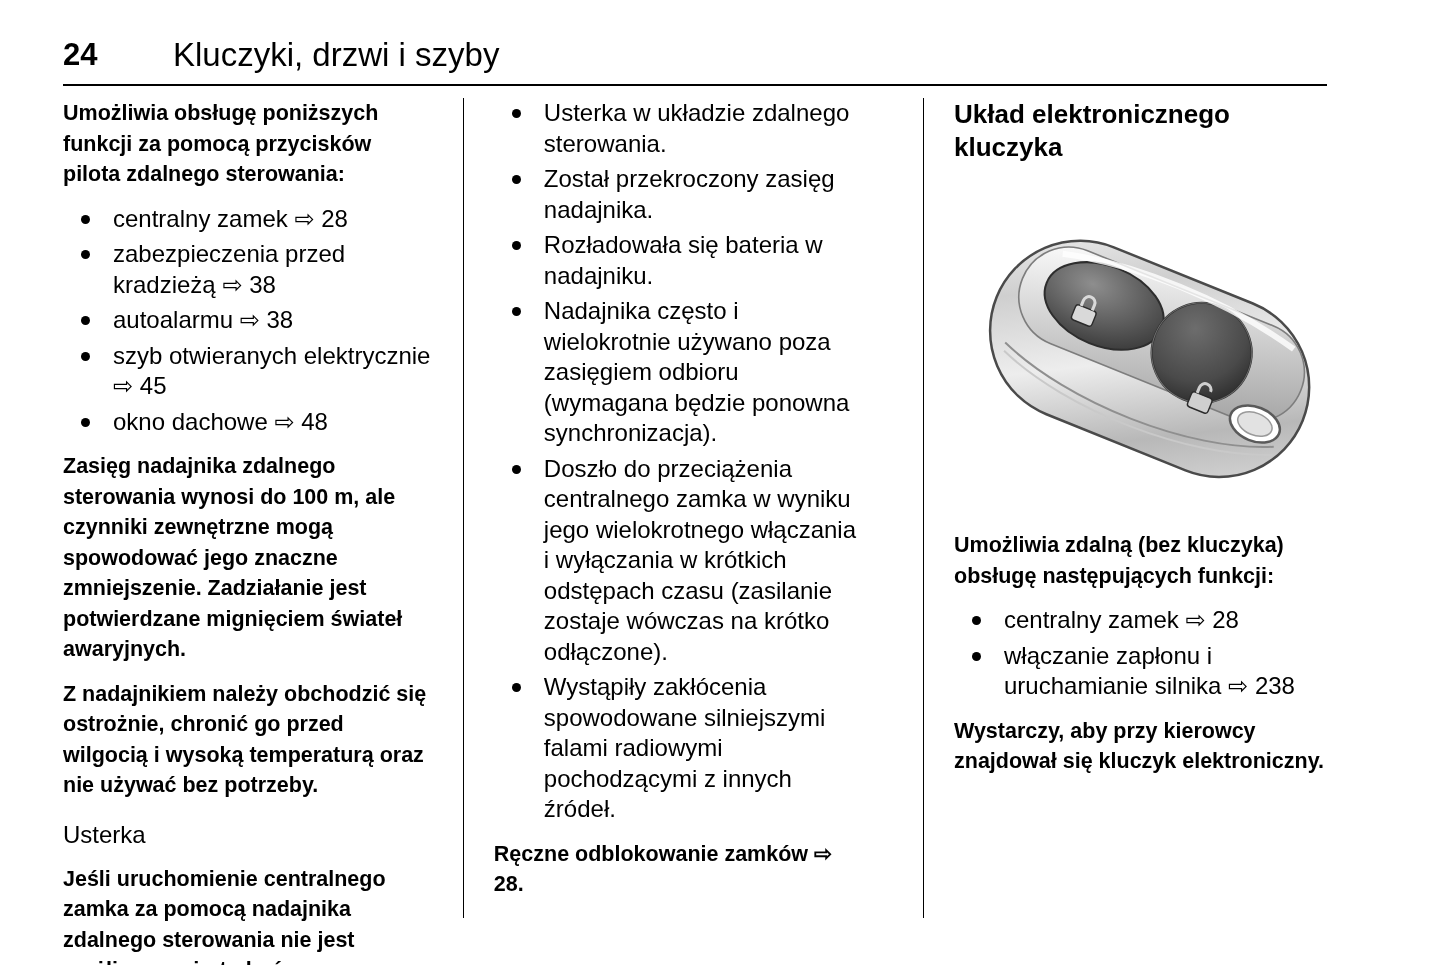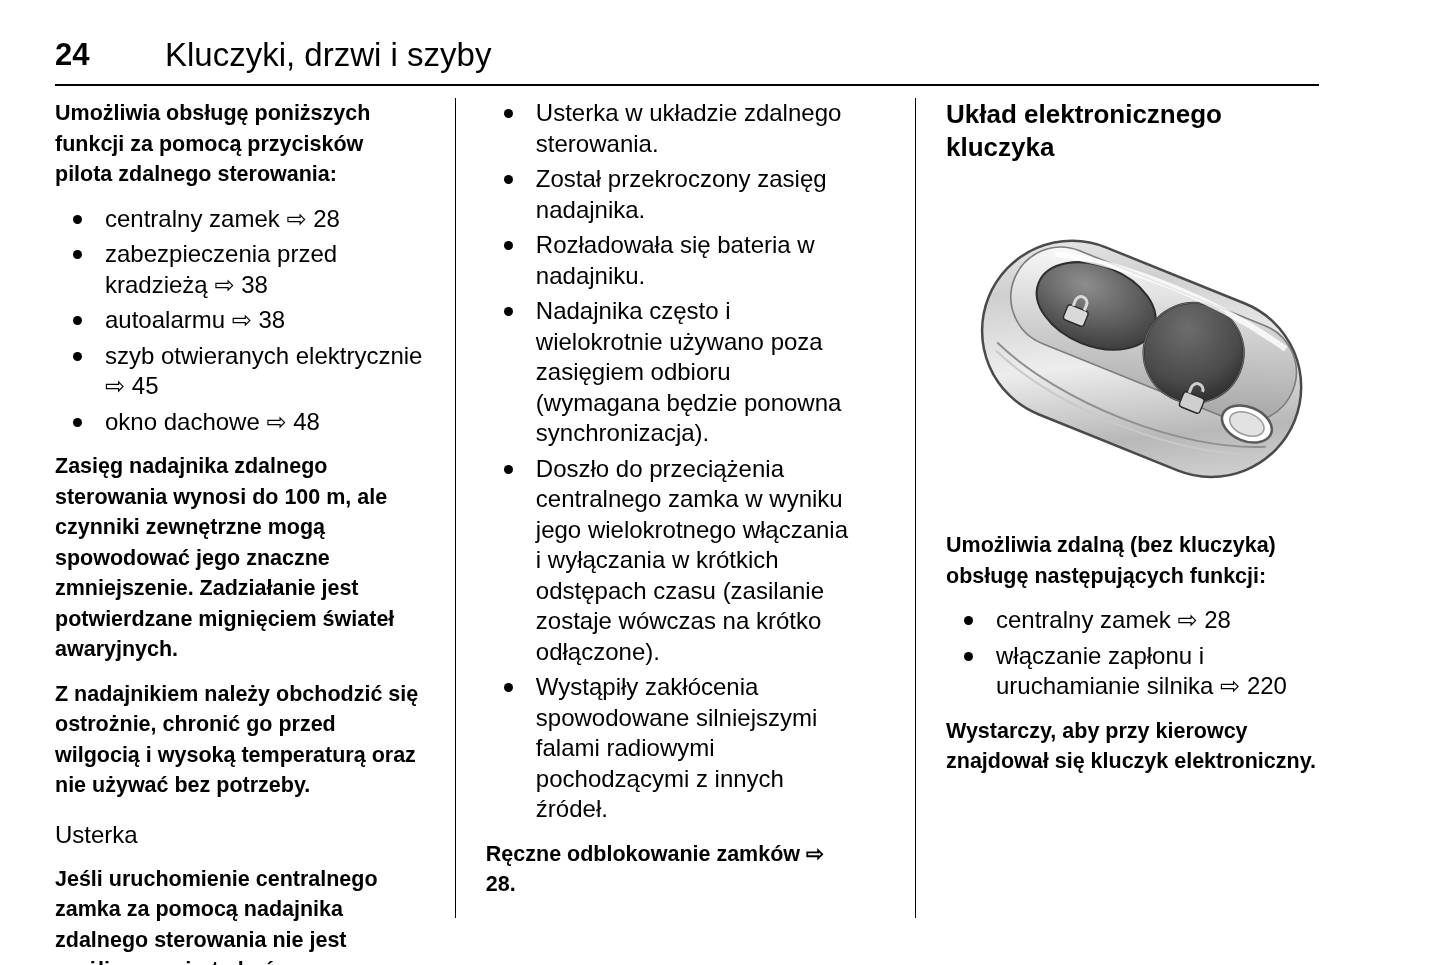--- a/index.html
+++ b/index.html
@@ -10,21 +10,21 @@
   body {
     width: 1445px;
     height: 965px;
     font-family: "Liberation Sans", sans-serif;
     color: #000000;
     position: relative;
     overflow: hidden;
   }
   .page {
     position: absolute;
-    left: 0; top: 0;
+    left: 8px; top: 0;
     width: 1213px;
     height: 965px;
   }
   
   .header {
     position: absolute;
     left: 55px;
     top: 38px;
     width: 1264px;
     height: 46px;
@@ -213,19 +213,19 @@
           <g transform="translate(252,215) rotate(22)">
             <rect x="-11" y="-2" width="22" height="16" rx="3" fill="#cfcfcf" stroke="#2b2b2b" stroke-width="1.4"></rect>
             <path d="M-6 -2 v-6 a6 6 0 0 1 12 0" fill="none" stroke="#cfcfcf" stroke-width="3"></path>
           </g>
         </svg>
       </div>
 
       <p class="body">Umożliwia zdalną (bez kluczyka) obsługę następujących funkcji:</p>
       <ul class="bullets">
         <li>centralny zamek ⇨ 28</li>
-        <li>włączanie zapłonu i uruchamianie silnika ⇨ 220</li>
+        <li>włączanie zapłonu i uruchamianie silnika ⇨ 238</li>
       </ul>
       <p class="body">Wystarczy, aby przy kierowcy znajdował się kluczyk elektroniczny.</p>
     </div>
 
   </div>
 </div>
 
 </body></html>

